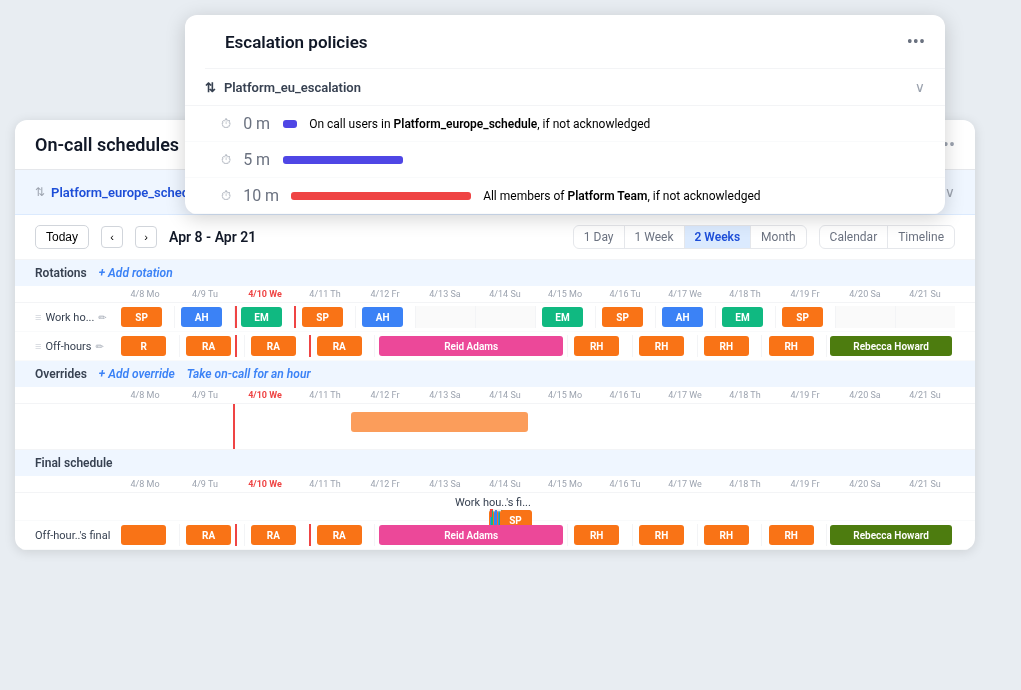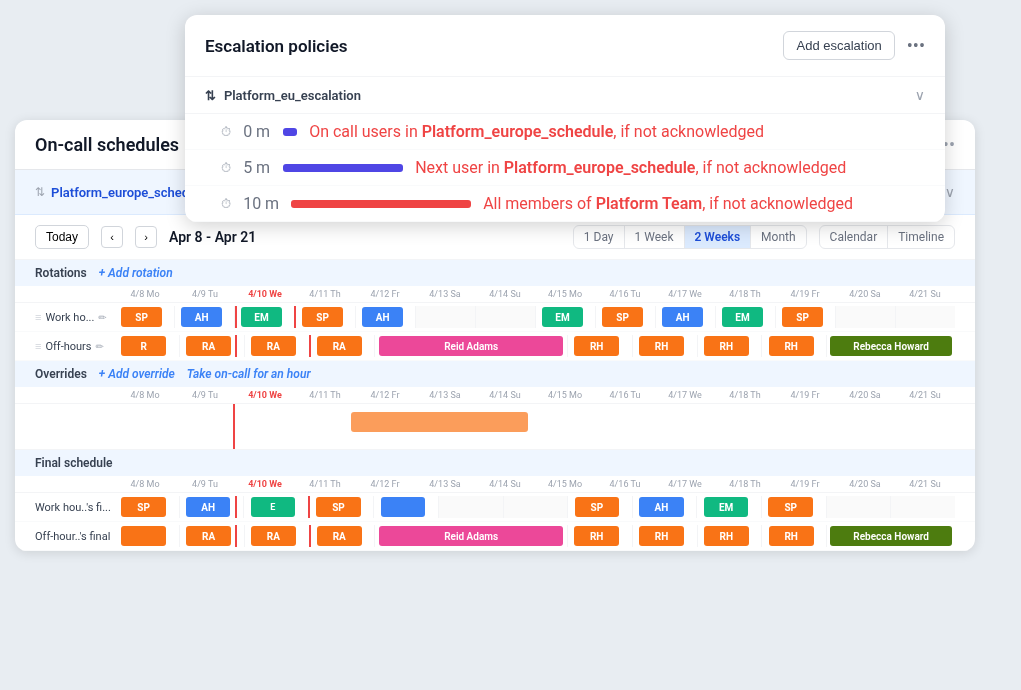--- a/index.html
+++ b/index.html
@@ -53,20 +53,21 @@
       z-index: 10;
       overflow: hidden;
     }
 
     .esc-header {
       padding: 16px 20px;
       display: flex;
       align-items: center;
       justify-content: space-between;
       border-bottom: 1px solid #f3f4f6;
+      margin-left: 20px;
     }
 
     .esc-title {
       font-size: 17px;
       font-weight: 600;
       color: #111827;
     }
 
     .esc-actions {
       display: flex;
@@ -120,22 +121,22 @@
       color: #6b7280;
       min-width: 28px;
     }
 
     .esc-bar {
       height: 8px;
       border-radius: 3px;
     }
 
     .esc-desc {
-      font-size: 16px;
-      color: #ef4444;
+      font-size: 12px;
+      color: #000000;
       flex: 1;
     }
 
     .esc-desc strong {
       font-weight: 600;
     }
 
     
     .schedule-header-bar {
       background: #eff6ff;
@@ -315,21 +316,20 @@
 
     .chevron-icon { font-size: 14px; color: #9ca3af; }
   </style>
 </head>
 <body>
 
 <div class="escalation-panel">
   <div class="esc-header">
     <span class="esc-title">Escalation policies</span>
     <div class="esc-actions">
-      <button class="btn-add-esc">Add escalation</button>
       <span class="esc-dots">•••</span>
     </div>
   </div>
   <div class="esc-policy-row">
     <div class="esc-policy-name">
       <span>⇅</span>
       <span>Platform_eu_escalation</span>
     </div>
     <span class="chevron-icon">∨</span>
   </div>
@@ -338,23 +338,20 @@
     <span class="esc-time">0 m</span>
     <div class="esc-bar" style="width:14px;background:#4f46e5;"></div>
     <span class="esc-desc">
       <span>On call users in </span><strong>Platform_europe_schedule</strong><span>, if not acknowledged</span>
     </span>
   </div>
   <div class="esc-item">
     <span style="font-size:13px;color:#9ca3af;">⏱</span>
     <span class="esc-time">5 m</span>
     <div class="esc-bar" style="width:120px;background:#4f46e5;"></div>
-    <span class="esc-desc">
-      <span>Next user in </span><strong>Platform_europe_schedule</strong><span>, if not acknowledged</span>
-    </span>
   </div>
   <div class="esc-item">
     <span style="font-size:13px;color:#9ca3af;">⏱</span>
     <span class="esc-time">10 m</span>
     <div class="esc-bar" style="width:180px;background:#ef4444;"></div>
     <span class="esc-desc">
       <span>All members of </span><strong>Platform Team</strong><span>, if not acknowledged</span>
     </span>
   </div>
 </div>
@@ -576,21 +573,21 @@
     <div style="flex:1;text-align:center;font-size:9px;color:#9ca3af;">4/14 Su</div>
     <div style="flex:1;text-align:center;font-size:9px;color:#9ca3af;">4/15 Mo</div>
     <div style="flex:1;text-align:center;font-size:9px;color:#9ca3af;">4/16 Tu</div>
     <div style="flex:1;text-align:center;font-size:9px;color:#9ca3af;">4/17 We</div>
     <div style="flex:1;text-align:center;font-size:9px;color:#9ca3af;">4/18 Th</div>
     <div style="flex:1;text-align:center;font-size:9px;color:#9ca3af;">4/19 Fr</div>
     <div style="flex:1;text-align:center;font-size:9px;color:#9ca3af;">4/20 Sa</div>
     <div style="flex:1;text-align:center;font-size:9px;color:#9ca3af;">4/21 Su</div>
   </div>
 
-  <div style="display:flex;align-items:center;padding:3px 20px;border-bottom:1px solid #f9fafb;position:relative;min-height:28px;">
+  <div style="display:flex;align-items:center;padding:3px 20px;border-bottom:1px solid #f9fafb;position:relative;min-height:28px;flex-direction:column;">
     <div style="width:80px;flex-shrink:0;font-size:11px;color:#374151;">Work hou..'s fi...</div>
     <div style="flex:1;position:relative;height:22px;display:flex;">
       <div style="position:absolute;left:calc(2/14*100%);top:0;bottom:0;width:2px;background:#ef4444;z-index:5;"></div>
       <div style="flex:1;border-right:1px solid #f3f4f6;position:relative;">
         <div class="badge badge-sp" style="left:10%;width:70%;top:1px;">SP</div>
       </div>
       <div style="flex:1;border-right:1px solid #f3f4f6;position:relative;">
         <div class="badge badge-ah" style="left:10%;width:70%;top:1px;">AH</div>
       </div>
       <div style="flex:1;border-right:2px solid #ef4444;position:relative;">

